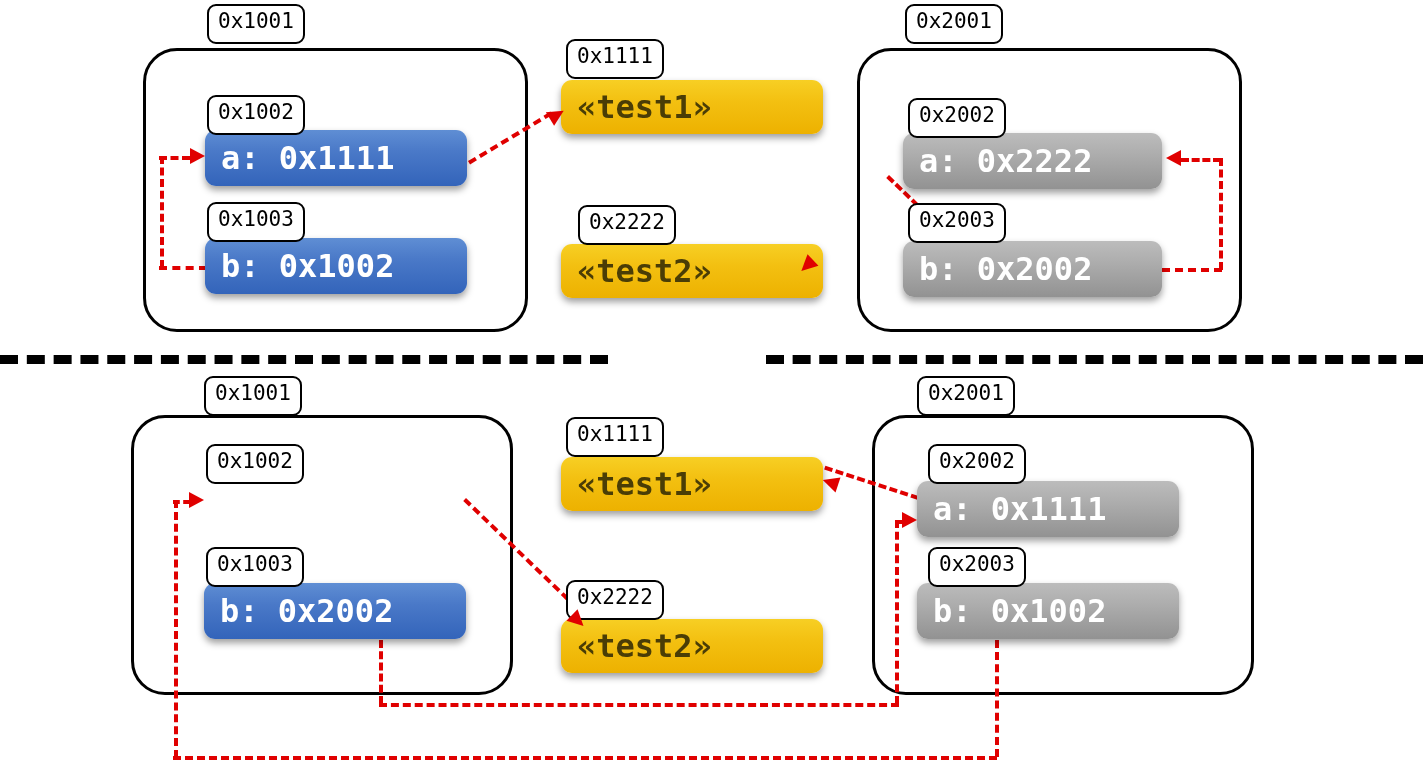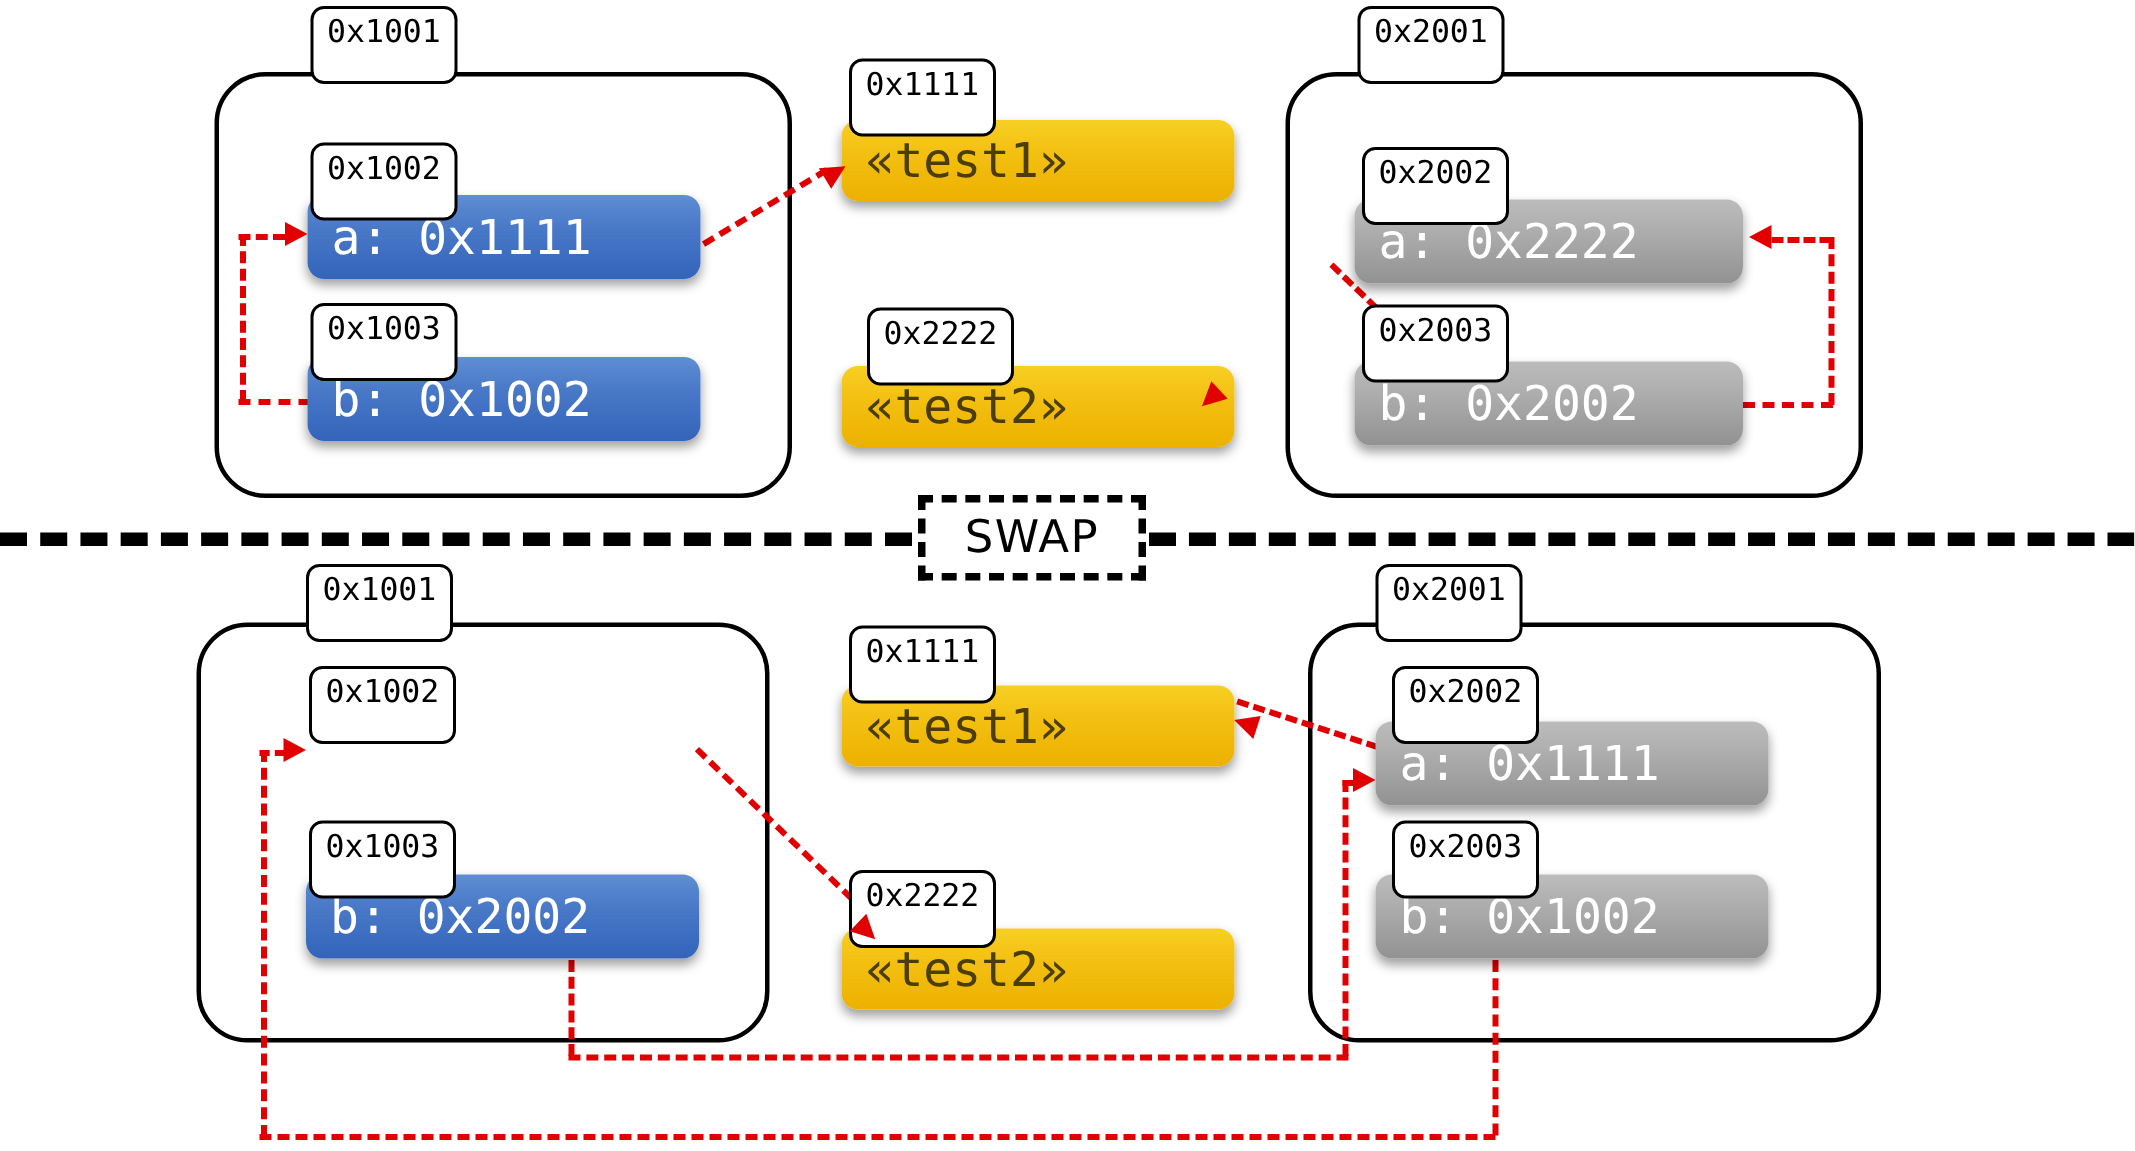--- a/index.html
+++ b/index.html
@@ -6,29 +6,29 @@
   html,body{margin:0;padding:0;background:#ffffff;}
   body{font-family:"DejaVu Sans Mono",monospace;}
   #stage{position:relative;width:1423px;height:767px;background:#fff;overflow:hidden;}
 
   
   .frame{position:absolute;border:3px solid #000;border-radius:34px;background:transparent;box-sizing:border-box;}
 
   
   .addr{position:absolute;background:#fff;border:2.5px solid #000;border-radius:9px;
         font-family:"DejaVu Sans Mono",monospace;font-size:21px;line-height:1;
-        color:#000;padding:5px 9px 22px 9px;box-sizing:border-box;letter-spacing:0px;
+        color:#000;padding:5px 9px 10px 9px;box-sizing:border-box;letter-spacing:0px;
         white-space:nowrap;z-index:6;}
 
   
   .slot{position:absolute;border-radius:11px;box-sizing:border-box;
         font-family:"DejaVu Sans Mono",monospace;color:#fff;
         display:flex;align-items:center;white-space:nowrap;z-index:5;
         box-shadow:0 4px 7px rgba(0,0,0,0.38);}
-  .slot span{padding-left:16px;}
+  .slot span{padding-left:16px;font-weight:bold;}
   .slot.blue{background:linear-gradient(180deg,#5f8ed4 0%,#4a79c8 38%,#3364ba 100%);}
   .slot.gray{background:linear-gradient(180deg,#bcbcbc 0%,#adadad 38%,#929292 100%);}
   .slot.yellow{background:linear-gradient(180deg,#f7cf24 0%,#f3c011 40%,#edb100 100%);
                color:#4a3d06;}
 
   
   .divider{position:absolute;height:0;border-top:9px dashed #000;z-index:3;}
   .swapbox{position:absolute;border:5px dashed #000;background:#fff;
            display:flex;align-items:center;justify-content:center;
            font-family:"DejaVu Sans",sans-serif;font-size:30px;color:#000;
@@ -97,23 +97,20 @@
     <span>b: 0x2002</span>
   </div>
 
   <div class="seg h" style="left:1162px;top:268px;width:60px;"></div>
   <div class="seg v" style="left:1219px;top:158px;height:112px;"></div>
   <div class="seg h" style="left:1181px;top:158px;width:40px;"></div>
   <div class="head left" style="left:1166px;top:150px;"></div>
 
   <div class="divider" style="left:0px;top:355px;width:608px;"></div>
   <div class="divider" style="left:766px;top:355px;width:657px;"></div>
-  <div class="swapbox" style="left:612px;top:330px;width:152px;height:57px;">
-    <span>SWAP</span>
-  </div>
 
   <div class="frame" style="left:131px;top:415px;width:382px;height:280px;"></div>
   <div class="addr" style="left:204px;top:376px;">0x1001</div>
 
   <div class="addr" style="left:206px;top:444px;">0x1002</div>
 
   <div class="addr" style="left:206px;top:547px;">0x1003</div>
   <div class="slot blue" style="left:204px;top:583px;width:262px;height:56px;font-size:32px;">
     <span>b: 0x2002</span>
   </div>

